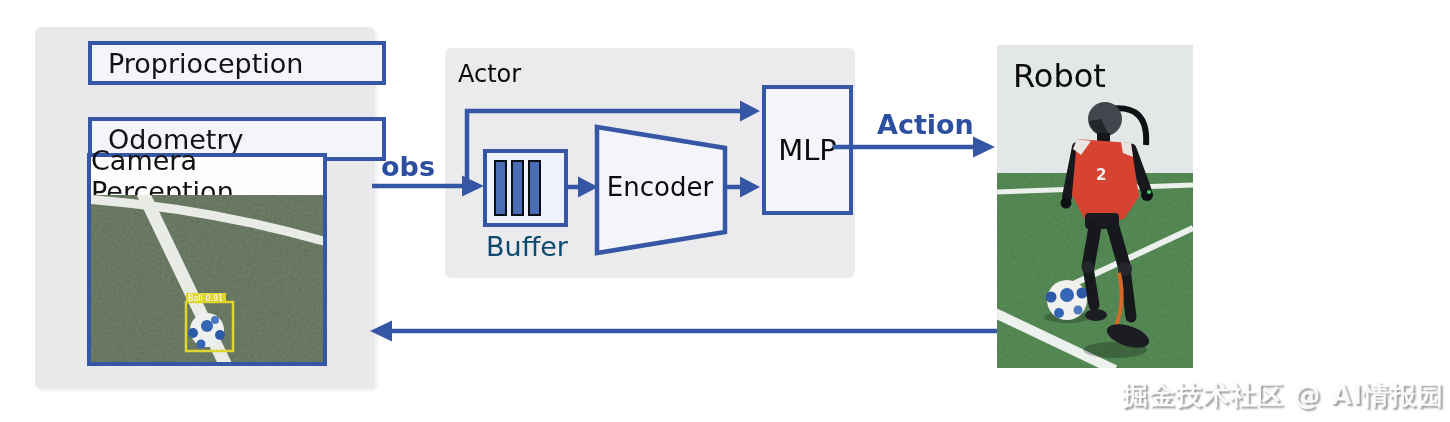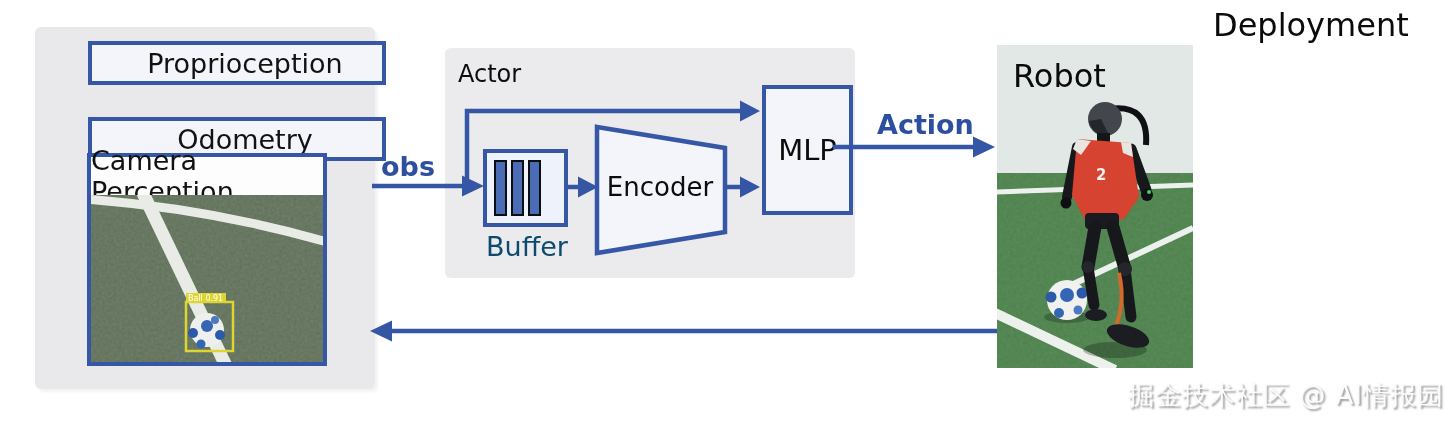--- a/index.html
+++ b/index.html
@@ -18,21 +18,21 @@
   }
   .actor-panel {
     left:445px; top:48px; width:410px; height:230px;
     background:#ebebee; border-radius:6px;
   }
 
   
   .input-box {
     position:absolute; left:53px; width:298px; height:44px;
     border:4px solid #3656a6; background:#f3f5fb;
-    display:flex; align-items:center; justify-content:center;
+    display:flex; align-items:center; justify-content:flex-start;
     font-size:27px; color:#121212; line-height:1;padding-left:16px;
   }
   .camera-box {
     position:absolute; left:52px; top:155px; width:240px; height:213px;
     border:4px solid #3656a6; background:#fdfdfe;
   }
   .camera-header {
     position:absolute; left:0; top:0; right:0; height:38px;
     display:flex; align-items:center; justify-content:center;
     font-size:27px; color:#121212; background:#fdfdfe;
@@ -62,21 +62,21 @@
   .obs-label { left:381px; top:151px; }
   .action-label { left:877px; top:109px; }
 
   
   .robot-photo { left:997px; top:45px; width:196px; height:323px; overflow:hidden; }
   .robot-label { left:16px; top:12px; font-size:32px; color:#0b0b0b; }
 
   .deployment-title { left:1213px; top:6px; font-size:32px; color:#0b0b0b; }
 
   .watermark {
-    right:6px; top:378px; font-size:26px; font-weight:400; letter-spacing:1px;
+    right:6px; top:378px; font-size:26px; font-weight:700; letter-spacing:1px;
     color:#fbfbfb; text-shadow:2px 2px 2px #9b9b9b;
   }
 
   .arrows-overlay { left:0; top:0; pointer-events:none; }
 </style>
 </head>
 <body>
 
 <div class="canvas">
 
@@ -191,21 +191,20 @@
         <line x1="128" y1="224" x2="134" y2="272" stroke="#17181c" stroke-width="11" stroke-linecap="round"></line>
         <circle cx="128" cy="224" r="7" fill="#24262c"></circle>
         <circle cx="91" cy="222" r="6" fill="#24262c"></circle>
         <path d="M 122 228 Q 130 262 114 292" stroke="#d4692a" stroke-width="4" fill="none"></path>
         <ellipse cx="131" cy="291" rx="22" ry="10" fill="#1c1d22" transform="rotate(18 131 291)"></ellipse>
       </g>
     </svg>
     <div class="abs robot-label">Robot</div>
   </div>
 
-  <div class="abs deployment-title">Deployment</div>
   <div class="abs watermark">掘金技术社区 @ AI情报园</div>
 
   <svg class="abs arrows-overlay" width="1450" height="422" viewBox="0 0 1450 422">
     <g stroke="#3456a5" stroke-width="4.5" fill="none">
       <path d="M 372 186 L 466 186"></path>
       <path d="M 467 188 L 467 111 L 742 111"></path>
       <path d="M 567 187 L 580 187"></path>
       <path d="M 724 187 L 742 187"></path>
       <path d="M 833 147 L 975 147"></path>
       <path d="M 997 331 L 390 331"></path>

